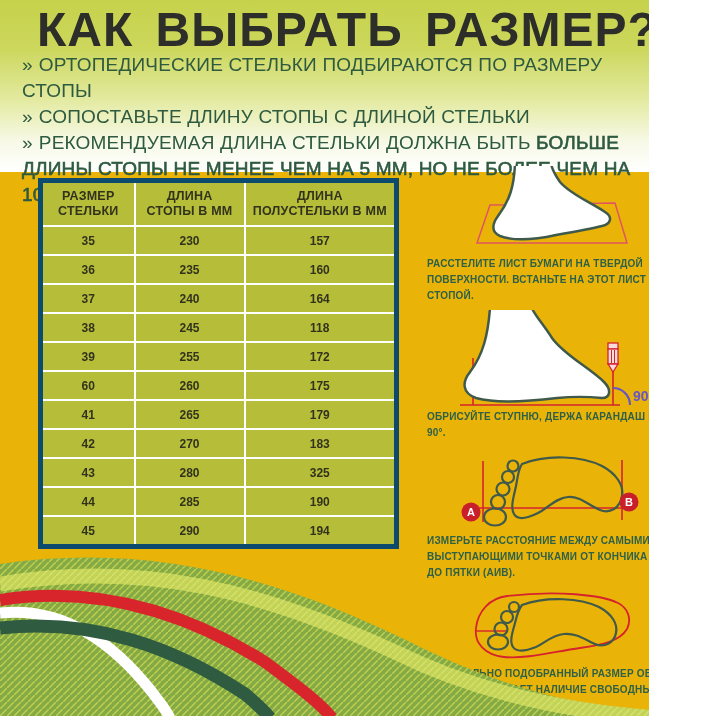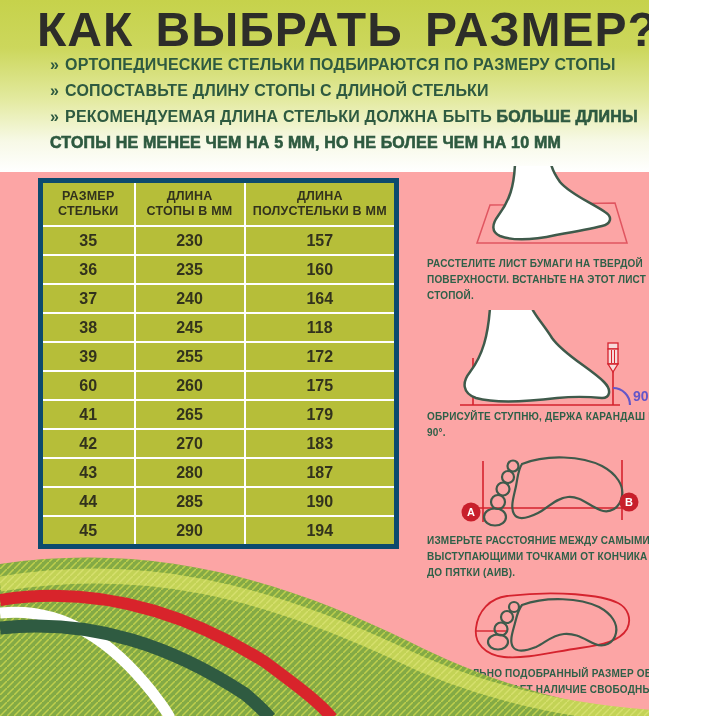--- a/index.html
+++ b/index.html
@@ -1,52 +1,52 @@
 <!DOCTYPE html>
 <html><head>
 <meta charset="utf-8">
 <style>
   html,body{margin:0;padding:0;background:#ffffff;}
   .page{
-    position:relative;width:649px;height:716px;overflow:hidden;background:#fca5a5;
+    position:relative;width:649px;height:716px;overflow:hidden;background:#eab308;
     font-family:"Liberation Sans",sans-serif;
   }
   
   .header-bg{
     position:absolute;left:0;top:0;width:714px;height:172px;
     background:linear-gradient(180deg,#c6d24b 0%,#ccd75c 28%,#e3eaa0 58%,#f7f9e6 82%,#ffffff 100%);
   }
   .title{
     position:absolute;left:37px;top:2px;margin:0;
     font-size:48px;font-weight:bold;color:#2d2d29;
     letter-spacing:1px;word-spacing:8px;white-space:nowrap;
   }
   .bullets{
-    position:absolute;left:50px;top:52px;width:625px;
-    font-size:16px;font-weight:bold;color:#2e5a40;
+    position:absolute;left:22px;top:52px;width:625px;
+    font-size:19px;font-weight:normal;color:#2e5a40;
   }
   .bullet{margin:0;line-height:26px;letter-spacing:0.2px;}
   .bullet .bm{margin-right:6px;}
   .xbold{-webkit-text-stroke:0.6px #2e5a40;}
   
   .table-wrap{position:absolute;left:38px;top:178px;}
   table.size-table{
     border-collapse:collapse;table-layout:fixed;width:356px;
     background:#b6be39;border:5px solid #0c4a6e;
   }
   table.size-table col.c1{width:94px;}
   table.size-table col.c2{width:110px;}
   table.size-table col.c3{width:152px;}
   table.size-table th{
     border:2px solid #ffffff;padding:6px 2px;text-align:center;
     font-size:12.5px;line-height:15px;color:#32321d;letter-spacing:0.2px;
   }
   table.size-table td{
     border:2px solid #ffffff;height:27px;padding:0;text-align:center;
-    font-size:16px;font-weight:bold;color:#32321d;
+    font-size:12px;font-weight:bold;color:#32321d;
   }
   .th-line{display:block;}
   
   .step-svg{position:absolute;}
   .caption{
     position:absolute;left:427px;width:284px;
     font-size:10px;line-height:16px;font-weight:bold;color:#2e6048;letter-spacing:0.2px;
   }
   .cap1{top:256px;} .cap2{top:409px;} .cap3{top:533px;} .cap4{top:666px;}
   
@@ -127,21 +127,21 @@
             <td>179</td>
           </tr>
         <tr>
             <td>42</td>
             <td>270</td>
             <td>183</td>
           </tr>
         <tr>
             <td>43</td>
             <td>280</td>
-            <td>187</td>
+            <td>325</td>
           </tr>
         <tr>
             <td>44</td>
             <td>285</td>
             <td>190</td>
           </tr>
         <tr>
             <td>45</td>
             <td>290</td>
             <td>194</td>

